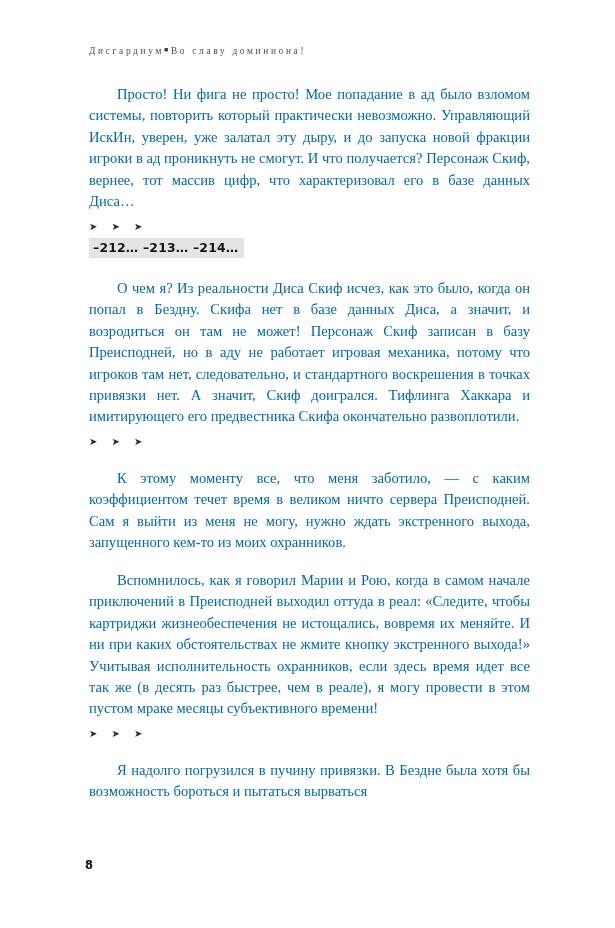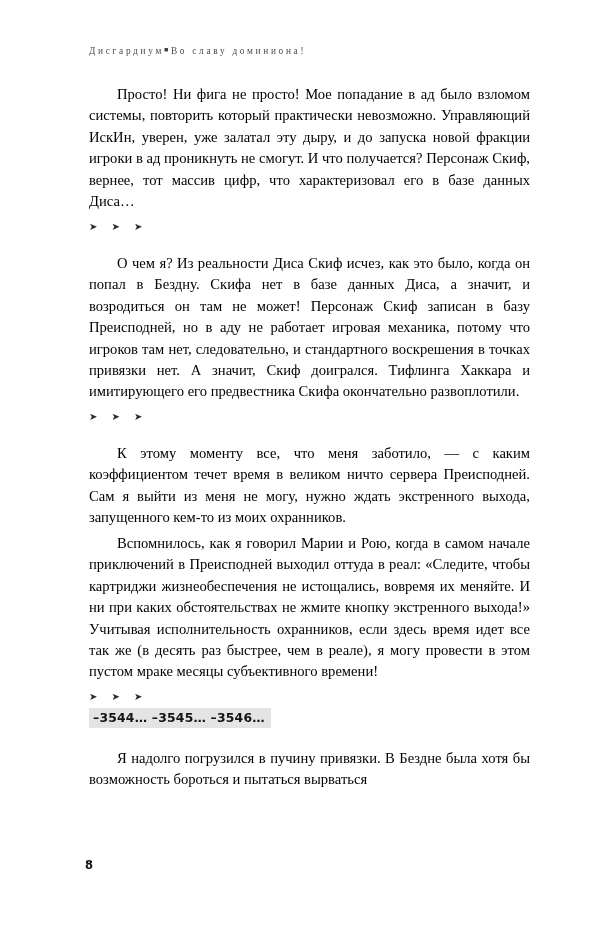--- a/index.html
+++ b/index.html
@@ -56,29 +56,29 @@
   }
 
   p.para {
     margin: 0;
     font-size: 14.6px;
     line-height: 21.45px;
     text-align: justify;
     text-justify: inter-word;
     text-indent: 28px;
     hyphens: manual;
-    color: #000000;
+    color: #0369a1;
   }
 
   
   .block {
     margin: 0;
   }
   .block + .block {
-    margin-top: 4px;
+    margin-top: 16px;
   }
 
   .spacer-before-markers { height: 8px; }
   .spacer-after-markers  { height: 20px; }
 
   
   .markers {
     font-family: "DejaVu Sans", "Liberation Sans", sans-serif;
     font-size: 10px;
     line-height: 12px;
@@ -125,38 +125,38 @@
     <span>Дисгардиум</span><span class="rh-sep">■</span><span>Во славу доминиона!</span>
   </div>
 
   <div class="text-column">
 
     <p class="para block">Просто! Ни фига не просто! Мое попадание в ад было взломом системы, повторить который практически невозможно. Управляющий ИскИн, уверен, уже залатал эту дыру, и до запуска новой фракции игроки в ад проникнуть не смогут. И что получается? Персонаж Скиф, вернее, тот массив цифр, что характеризовал его в базе данных Диса…</p>
 
     <div class="spacer-before-markers"></div>
     <div class="marker-group">
       <div class="markers">➤ ➤ ➤</div>
+      <div class="countdown">–212… –213… –214…</div>
     </div>
     <div class="spacer-after-markers"></div>
 
     <p class="para block">О чем я? Из реальности Диса Скиф исчез, как это было, когда он попал в Бездну. Скифа нет в базе данных Диса, а значит, и возродиться он там не может! Персонаж Скиф записан в базу Преисподней, но в аду не работает игровая механика, потому что игроков там нет, следовательно, и стандартного воскрешения в точках привязки нет. А значит, Скиф доигрался. Тифлинга Хаккара и имитирующего его предвестника Скифа окончательно развоплотили.</p>
 
     <div class="spacer-before-markers"></div>
     <div class="marker-group">
       <div class="markers">➤ ➤ ➤</div>
     </div>
     <div class="spacer-after-markers"></div>
 
     <p class="para block">К этому моменту все, что меня заботило, — с каким коэффициентом течет время в великом ничто сервера Преисподней. Сам я выйти из меня не могу, нужно ждать экстренного выхода, запущенного кем-то из моих охранников.</p>
     <p class="para block">Вспомнилось, как я говорил Марии и Рою, когда в самом начале приключений в Преисподней выходил оттуда в реал: «Следите, чтобы картриджи жизнеобеспечения не истощались, вовремя их меняйте. И ни при каких обстоятельствах не жмите кнопку экстренного выхода!» Учитывая исполнительность охранников, если здесь время идет все так же (в десять раз быстрее, чем в реале), я могу провести в этом пустом мраке месяцы субъективного времени!</p>
 
     <div class="spacer-before-markers"></div>
     <div class="marker-group">
       <div class="markers">➤ ➤ ➤</div>
-      <div class="countdown">–3544… –3545… –3546…</div>
     </div>
     <div class="spacer-after-markers"></div>
 
     <p class="para block">Я надолго погрузился в пучину привязки. В Бездне была хотя бы возможность бороться и пытаться вырваться</p>
 
   </div>
 
   <div class="folio">8</div>
 
 </div>

